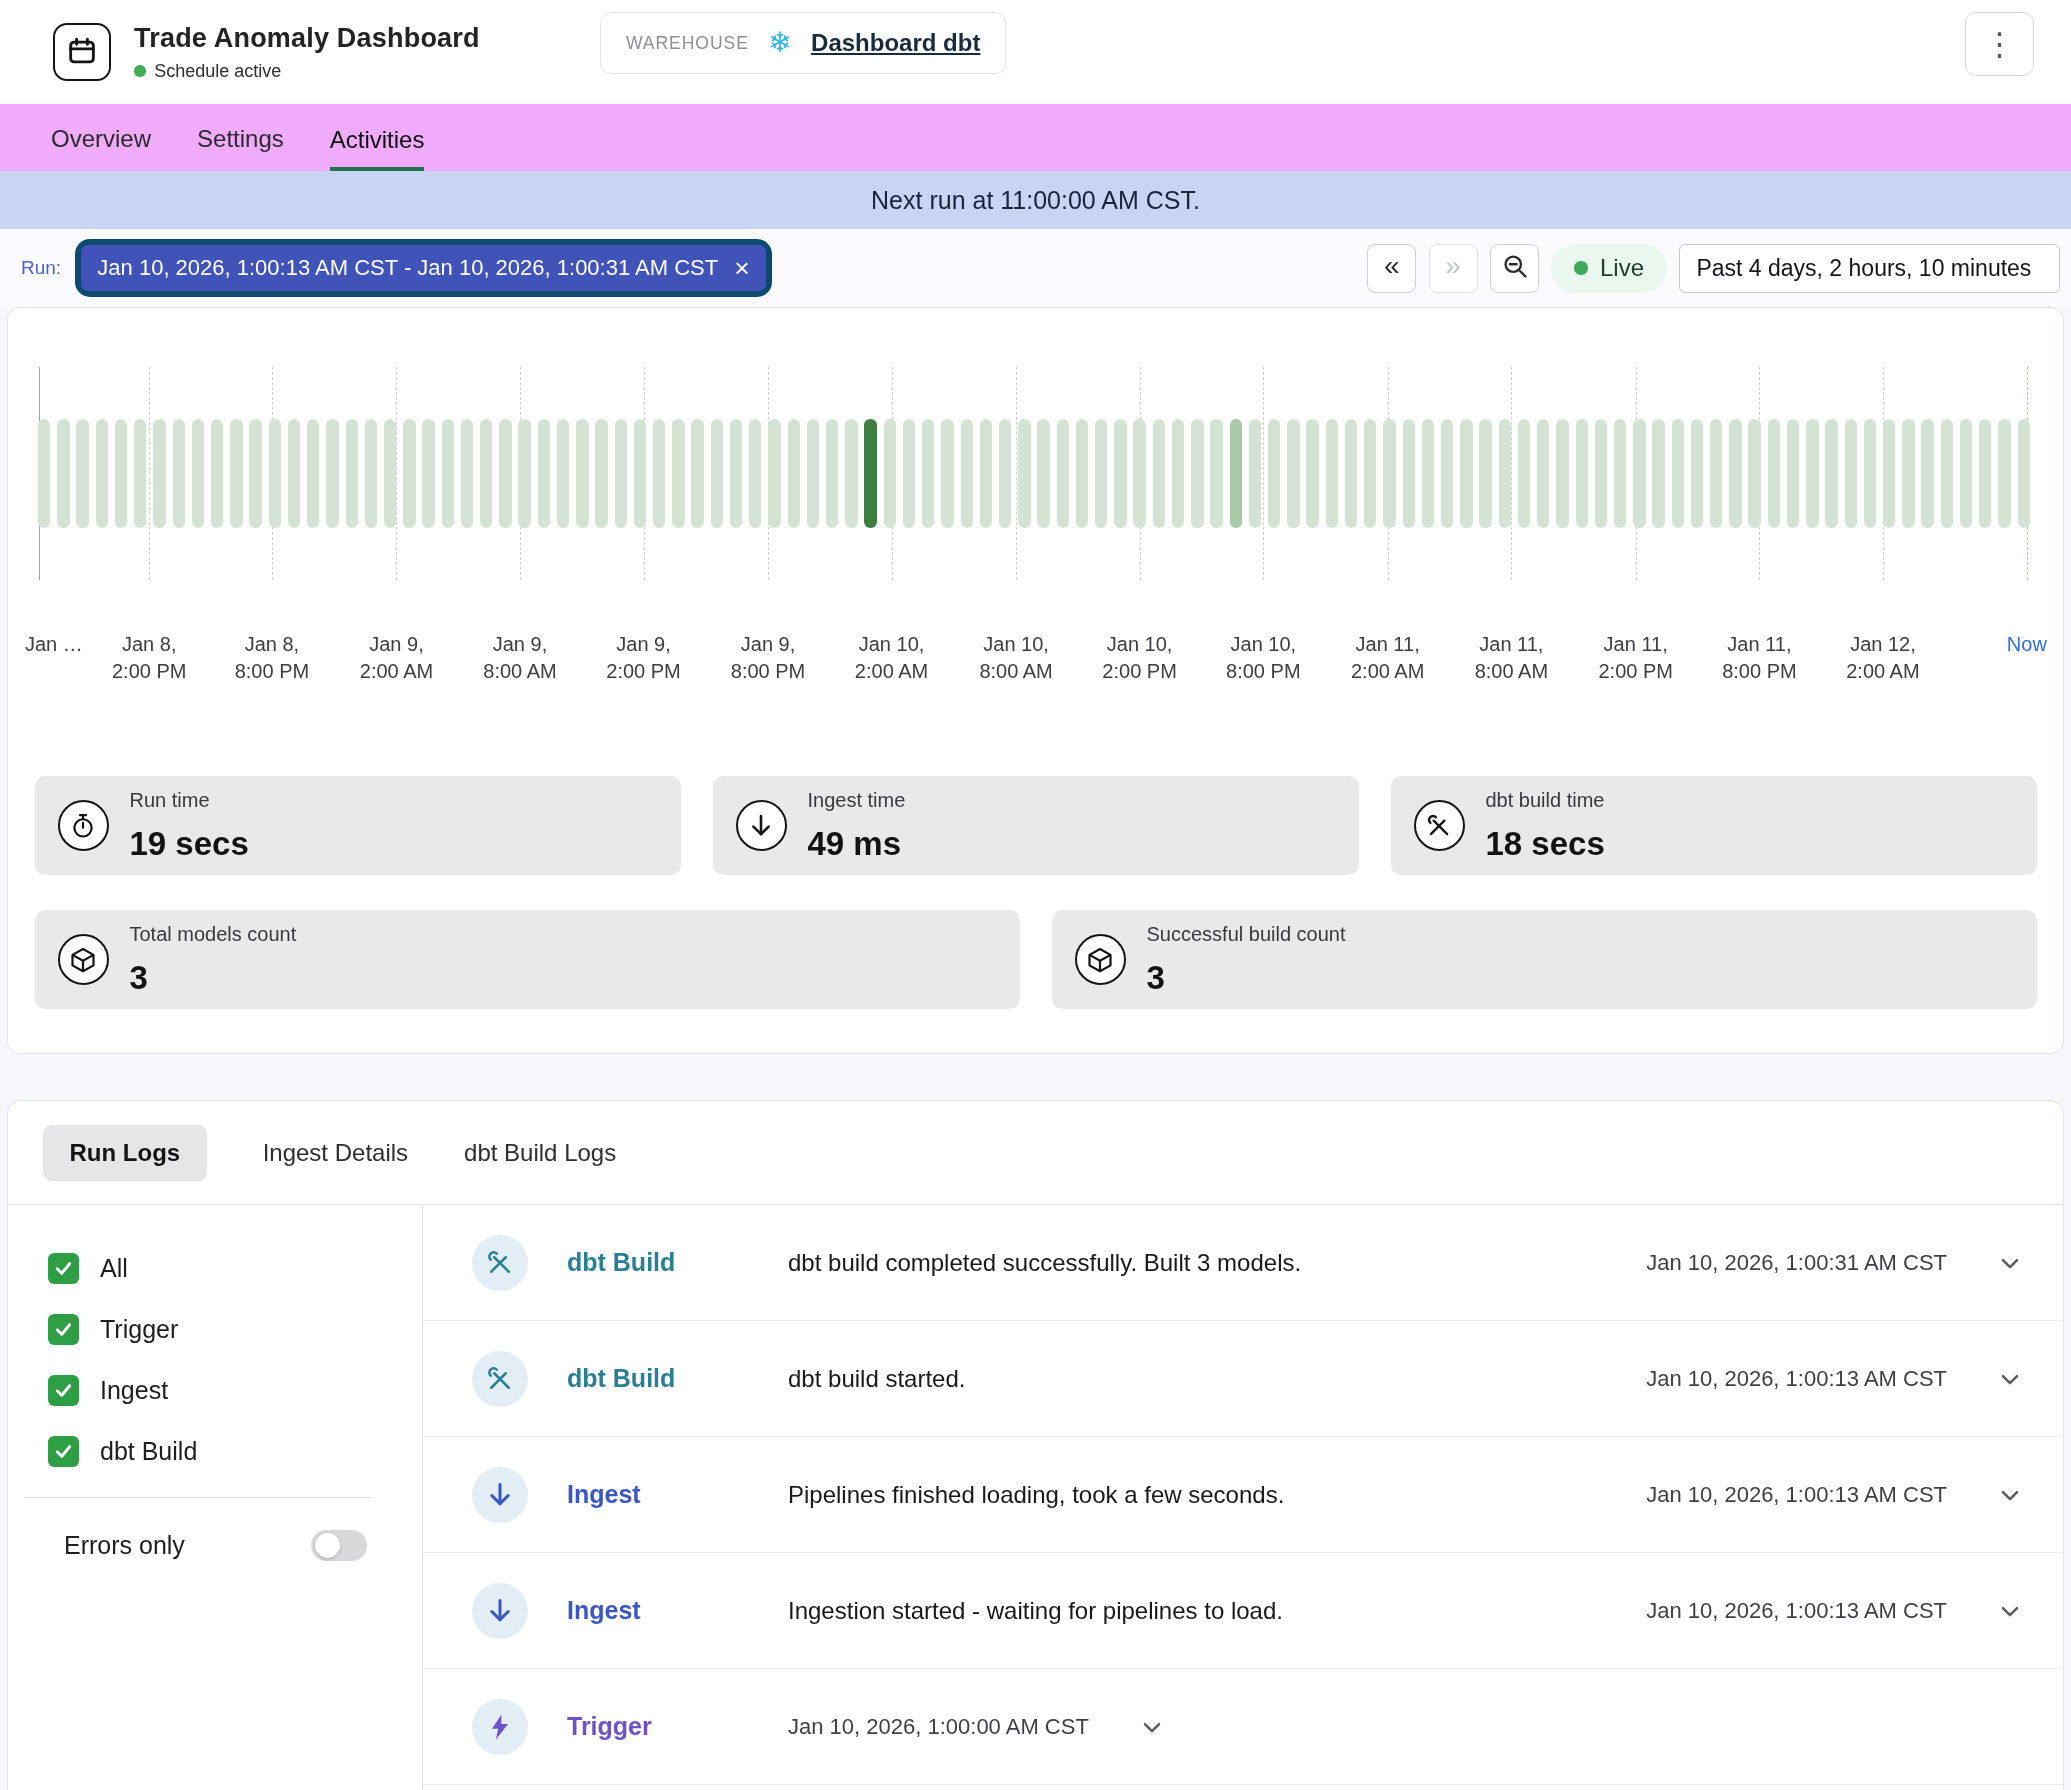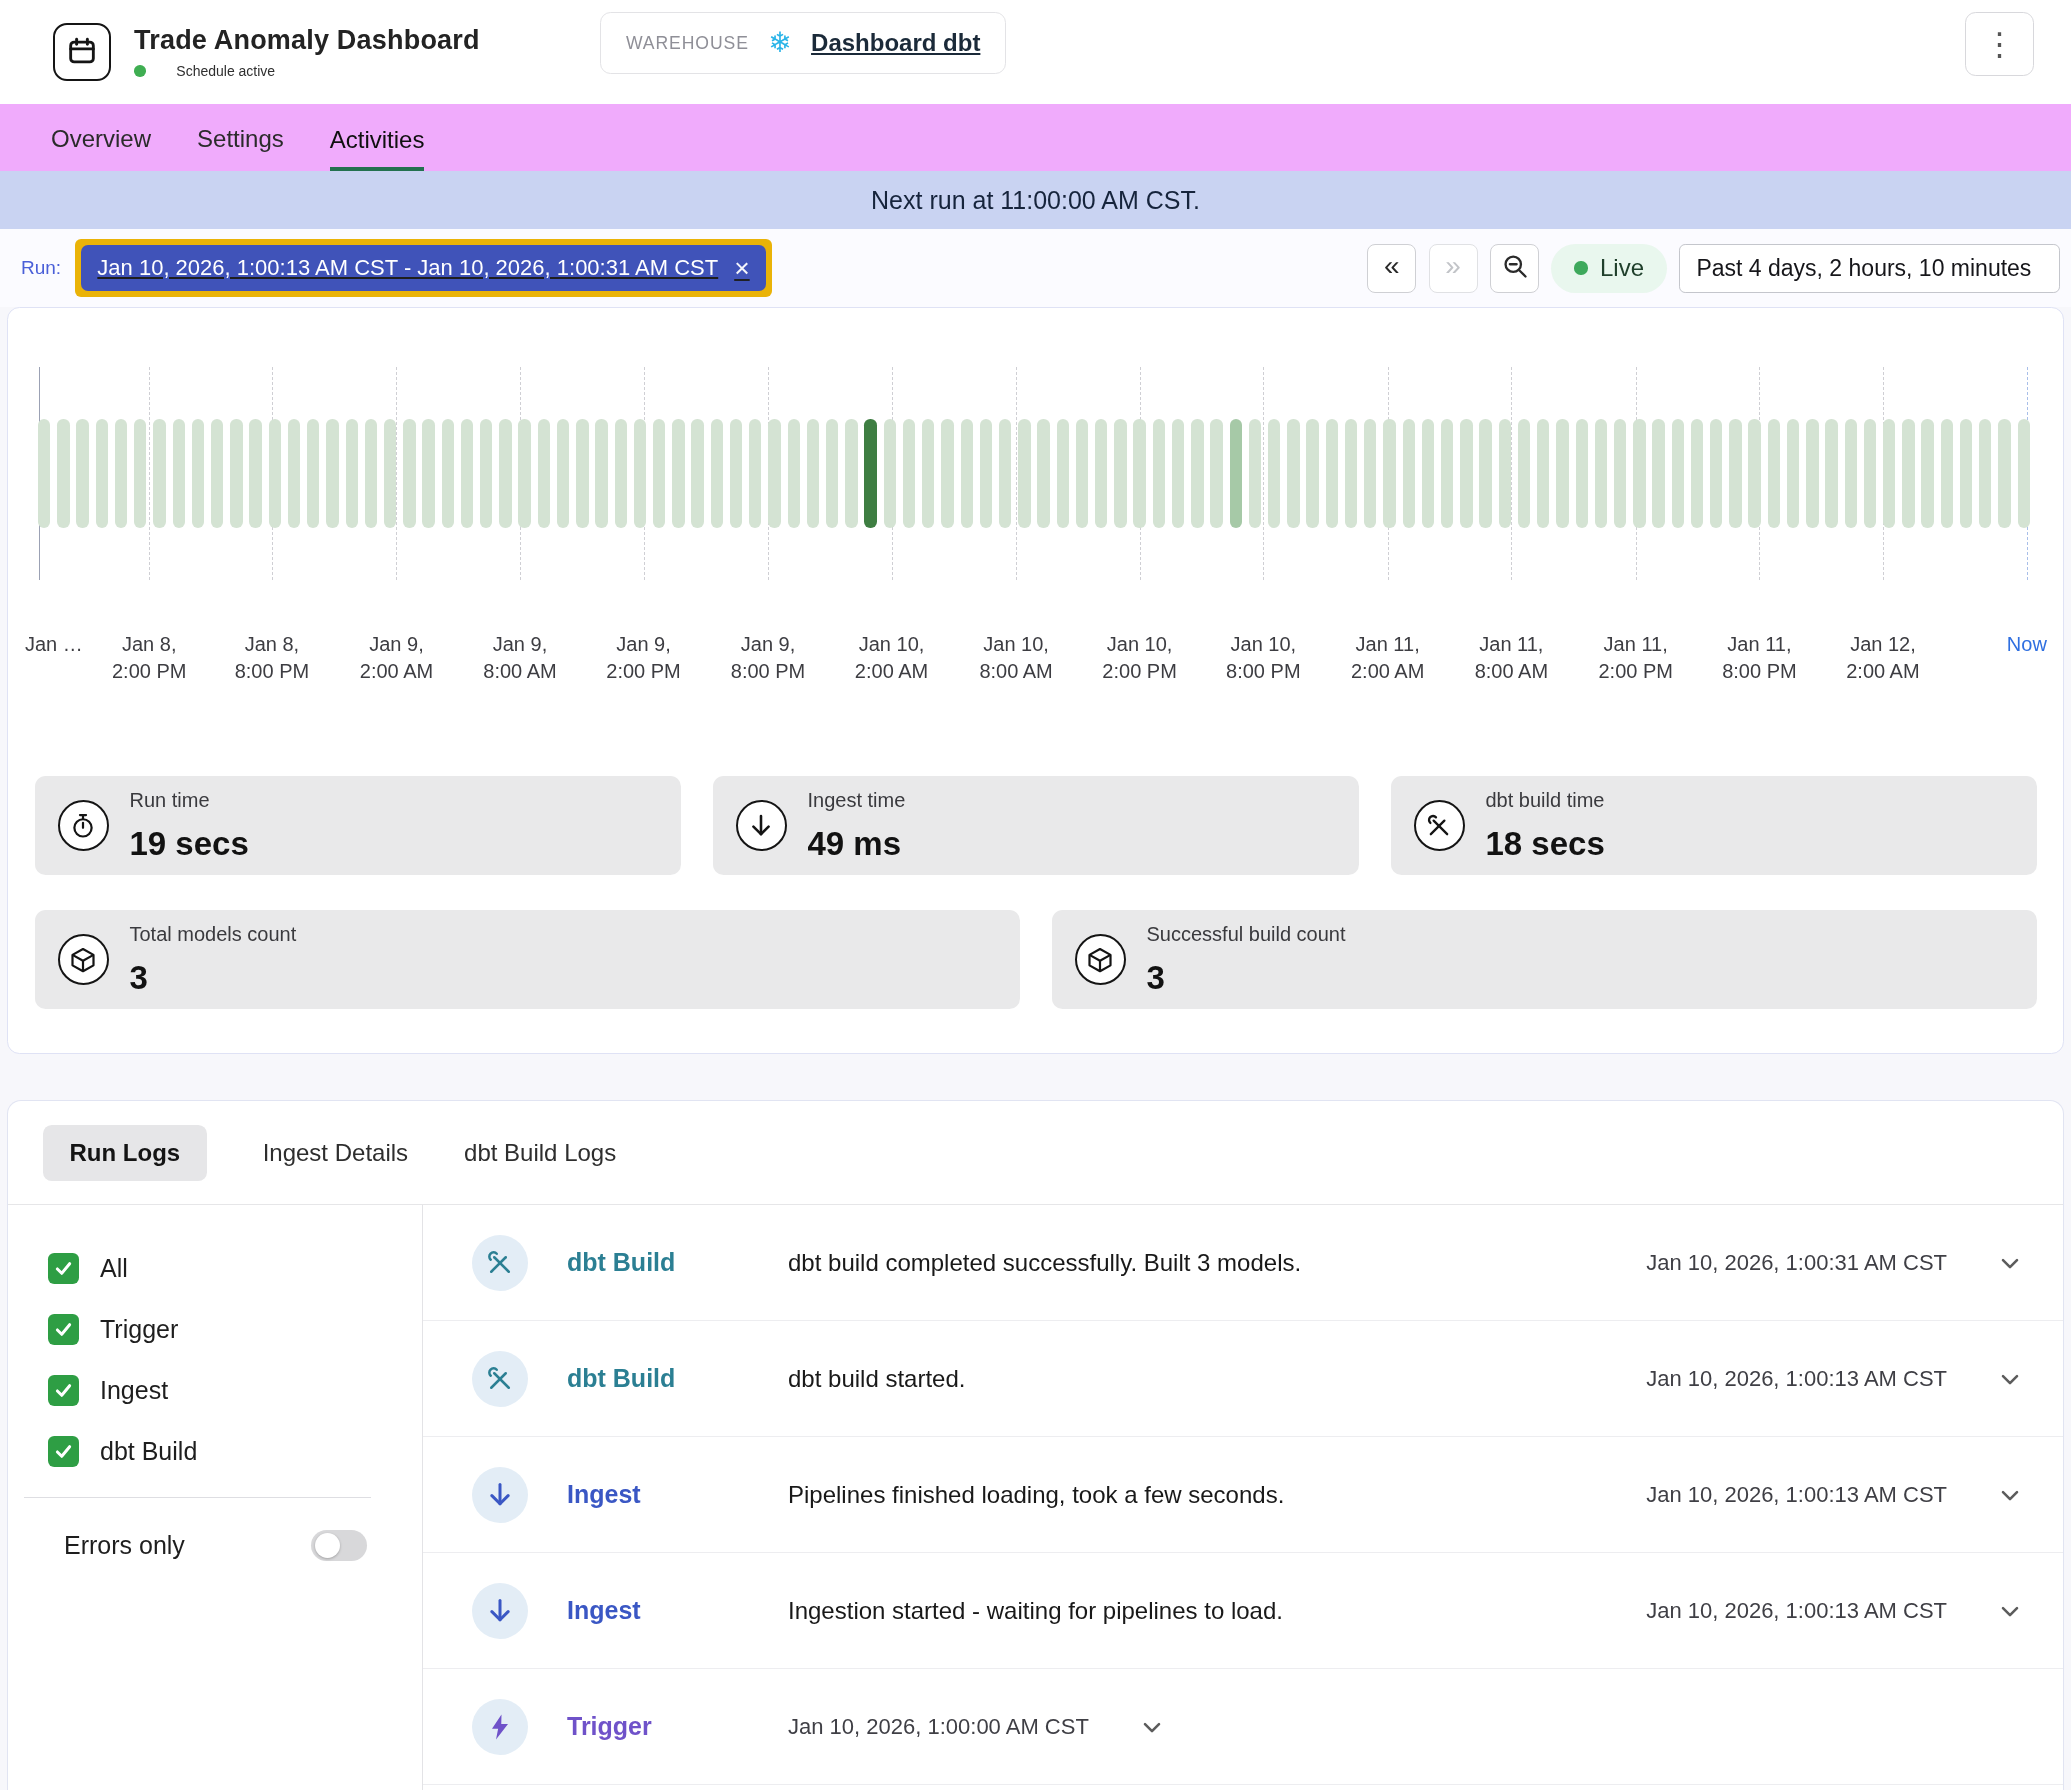--- a/index.html
+++ b/index.html
@@ -9,21 +9,21 @@
   
   .topbar { position:relative; height:104px; background:#ffffff;
     display:flex; align-items:center; padding-left:53px; }
   .app-icon { width:58px; height:58px; border:2.6px solid #151515; border-radius:14px;
     display:flex; align-items:center; justify-content:center; background:#fff; }
   .app-icon svg { width:34px; height:34px; }
   .title-block { margin-left:23px; }
   .title-block h1 { font-size:27px; font-weight:bold; color:#232323; letter-spacing:0.2px; }
   .schedule { display:flex; align-items:center; gap:8.8px; margin-top:7px; }
   .schedule .dot { width:11.5px; height:11.5px; border-radius:50%; background:#3fae52; }
-  .schedule span.txt { font-size:14px; color:#2f2f2f;margin-left:22px; }
+  .schedule span.txt { font-size:18px; color:#2f2f2f; }
   .warehouse-pill { position:absolute; left:600px; top:12.4px; height:62px;
     border:1.8px solid #e3e3e6; border-radius:10.6px; background:#fff;
     display:flex; align-items:center; gap:19.4px; padding:0 25px; }
   .wh-label { font-size:17.6px; letter-spacing:0.9px; color:#8f8f97; }
   .snowflake { font-size:28px; color:#2ab4e8; line-height:1; }
   .wh-name { font-size:24px; font-weight:bold; color:#1b2a39; text-decoration:underline; cursor:pointer; }
   .kebab { position:absolute; right:37px; top:12.4px; width:69px; height:64px;
     border:1.8px solid #d8d8dc; border-radius:10.6px; background:#fff;
     font-size:32px; color:#555; display:flex; align-items:center; justify-content:center; cursor:pointer; }
 
@@ -36,21 +36,21 @@
   
   .banner { height:58px; background:var(--banner,#c9d3f2); display:flex;
     align-items:center; justify-content:center; }
   .banner span { font-size:25px; color:#16243c; }
 
   
   .run-bar { height:78px; background:#fbfbff; display:flex; align-items:center;
     justify-content:space-between; padding:0 10.6px 0 21px; }
   .run-left { display:flex; align-items:center; gap:14px; }
   .run-label { font-size:19px; color:#4a5fd8; }
-  .chip-wrap { background:#eab308; border-radius:6px; padding:6.2px;text-decoration:underline; }
+  .chip-wrap { background:#0c4a6e; border-radius:15px; padding:6.2px; }
   .run-chip { background:var(--chip,#4053b9); border-radius:7px; color:#fff;
     font-size:22px; display:flex; align-items:center; gap:16px; padding:9.7px 16px; cursor:pointer; }
   .chip-x { font-size:26.5px; line-height:1; opacity:.95; cursor:pointer; }
   .run-right { display:flex; align-items:center; gap:12.4px; }
   .nav-btn { width:49px; height:49px; border:1.8px solid #cfd0d4; border-radius:8px;
     background:#fff; font-size:28px; color:#2a2a2a; display:flex; align-items:center;
     justify-content:center; cursor:pointer; padding-bottom:3.5px; }
   .nav-btn.disabled { color:#c2c4c8; border-color:#e0e1e4; }
   .nav-btn svg { width:28px; height:28px; }
   .live-pill { height:49px; border-radius:25px; background:var(--live,#e9f7ee);

